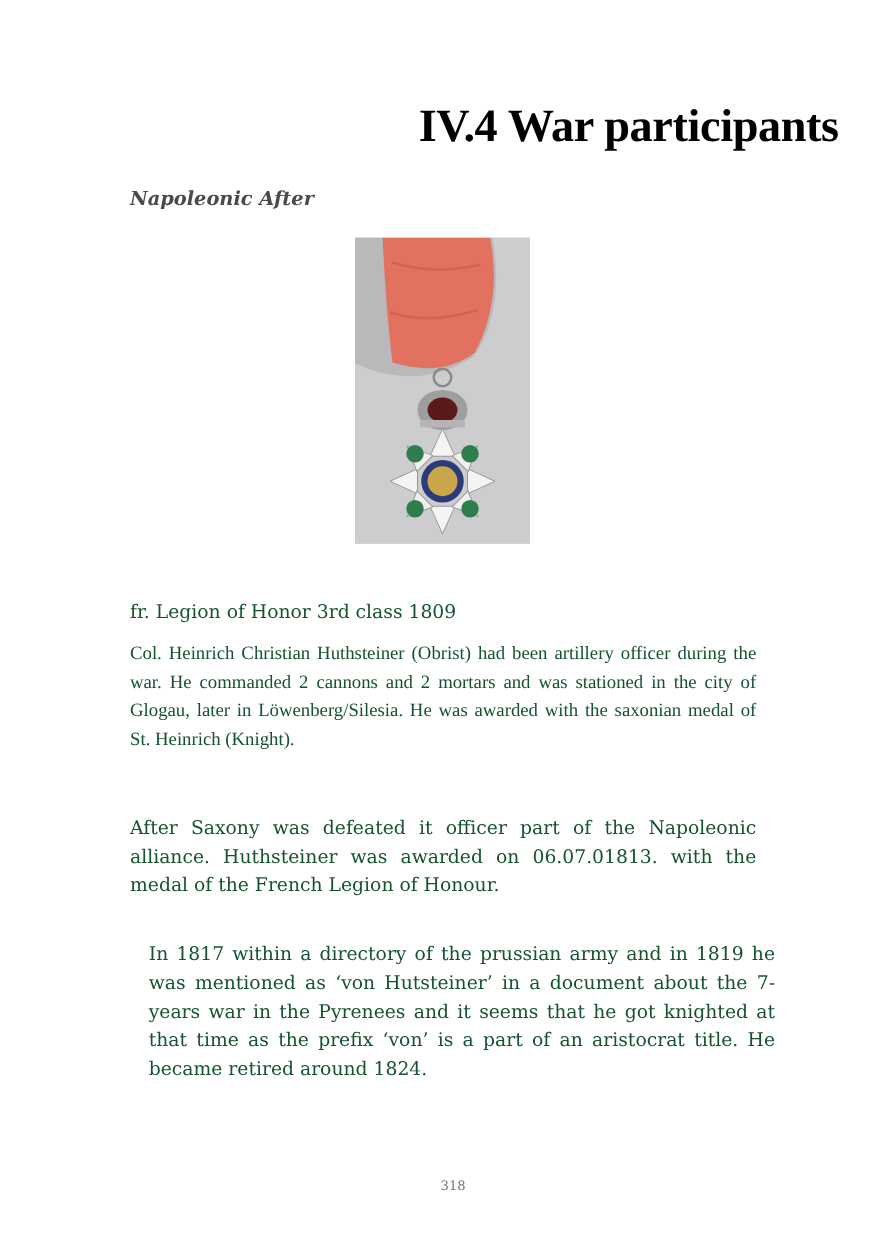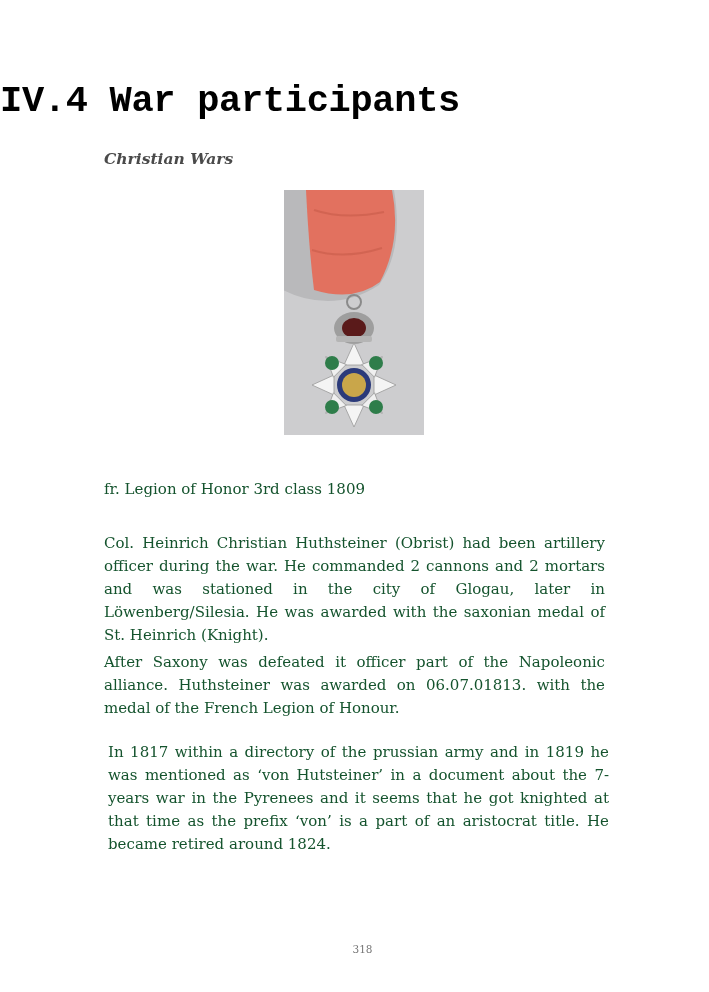--- a/index.html
+++ b/index.html
@@ -1,51 +1,51 @@
 <!DOCTYPE html>
 <html><head>
   <meta charset="utf-8">
   <style>
     html, body { margin: 0; padding: 0; background: #ffffff; }
     body { width: 709px; height: 992px; position: relative; overflow: hidden; }
     .title {
       position: absolute; left: 0; width: 671px; top: 80px;
-      text-align: left; font-family: Liberation Mono, monospace;
+      text-align: right; font-family: Liberation Serif, serif;
       font-weight: bold; font-size: 37px; color: #000; letter-spacing: -0.3px;
     }
     .subhead {
       position: absolute; left: 104px; top: 149px;
       font-family: "DejaVu Serif", serif; font-style: italic; font-weight: bold;
       font-size: 15.5px; color: #4a4a4a;
     }
     .photo {
       position: absolute; left: 284px; top: 190px; width: 140px; height: 245px;
       background: #cfcfd0; overflow: hidden;
     }
     .caption, .para {
       position: absolute; left: 104px; width: 501px;
       font-family: "DejaVu Serif", serif; font-size: 15px; color: #14532d;
       line-height: 23px;
     }
     .para { text-align: justify; }
     .caption { top: 478px; }
-    .p1 { top: 532px; }
+    .p1 { top: 512px; font-family: Liberation Serif, serif; }
     .p2 { top: 651px; }
     .p3 { top: 737px; }
     .pagenum {
       position: absolute; left: 0; width: 725px; top: 943px; text-align: center;
       font-family: "DejaVu Serif", serif; font-size: 10.5px; color: #777;
     }
   </style>
 </head>
 <body>
 
 <div>
   <h1 class="title" style="margin:0;">IV.4 War participants</h1>
-  <div class="subhead">Christian Wars</div>
+  <div class="subhead">Napoleonic After</div>
 
   <div class="photo">
     <svg width="140" height="245" viewBox="0 0 140 245">
       <rect x="0" y="0" width="140" height="245" fill="#cdcdcf"></rect>
 
       <path d="M -40 0 Q -50 90 20 108 Q 60 118 95 95 Q 120 60 110 0 Z" fill="#b9b9bb"></path>
       <path d="M 22 0 L 108 0 Q 118 50 96 92 Q 70 112 30 100 Q 25 60 22 0 Z" fill="#e2715f"></path>
       <path d="M 30 20 Q 60 30 100 22" stroke="#c85b4a" stroke-width="2" fill="none" opacity="0.6"></path>
       <path d="M 28 60 Q 60 70 98 58" stroke="#c85b4a" stroke-width="2" fill="none" opacity="0.6"></path>
 
@@ -72,16 +72,16 @@
         <circle cx="22" cy="22" r="7" fill="#2e7d4a"></circle>
         <circle cx="0" cy="0" r="17" fill="#2b3a7a"></circle>
         <circle cx="0" cy="0" r="12" fill="#c9a64a"></circle>
       </g>
     </svg>
   </div>
 
   <div class="caption">fr. Legion of Honor 3rd class 1809</div>
   <p class="para p1" style="margin:0;">Col. Heinrich Christian Huthsteiner (Obrist) had been artillery officer during the war. He commanded 2 cannons and 2 mortars and was stationed in the city of Glogau, later in Löwenberg/Silesia. He was awarded with the saxonian medal of St. Heinrich (Knight).</p>
   <p class="para p2" style="margin:0;">After Saxony was defeated it officer part of the Napoleonic alliance. Huthsteiner was awarded on 06.07.01813. with the medal of the French Legion of Honour.</p>
-  <p class="para p3" style="margin:4px;">In 1817 within a directory of the prussian army and in 1819 he was mentioned as ‘von Hutsteiner’ in a document about the 7-years war in the Pyrenees and it seems that he got knighted at that time as the prefix ‘von’ is a part of an aristocrat title. He became retired around 1824.</p>
+  <p class="para p3" style="margin:15px;">In 1817 within a directory of the prussian army and in 1819 he was mentioned as ‘von Hutsteiner’ in a document about the 7-years war in the Pyrenees and it seems that he got knighted at that time as the prefix ‘von’ is a part of an aristocrat title. He became retired around 1824.</p>
 
   <div class="pagenum">318</div>
 </div>
 
 </body></html>

